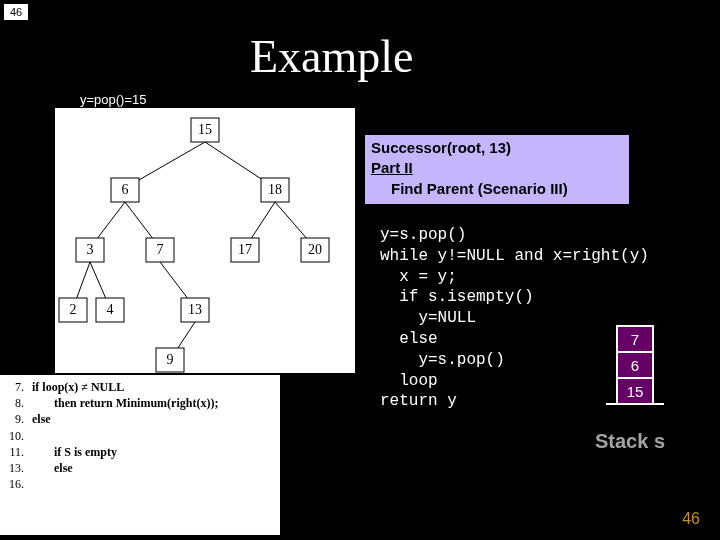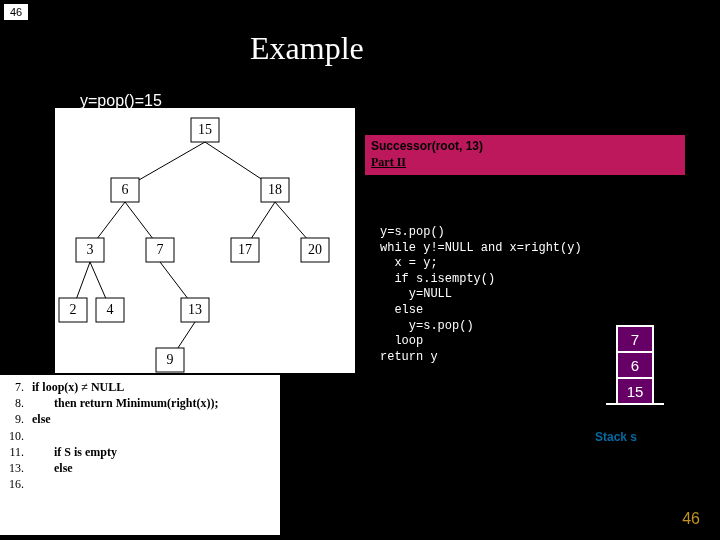--- a/index.html
+++ b/index.html
@@ -17,63 +17,63 @@
     background: #fff;
     color: #000;
     font-size: 11px;
     padding: 2px 6px;
   }
   .title {
     position: absolute;
     top: 30px;
     left: 250px;
     font-family: "Times New Roman", serif;
-    font-size: 32px;
+    font-size: 46px;
     color: #fff;
     font-weight: normal;
   }
   .pop-label {
     position: absolute;
     top: 92px; left: 80px;
     color: #fff;
-    font-size: 16px;
+    font-size: 13px;
   }
   .tree-box {
     position: absolute;
     top: 108px; left: 55px;
     width: 300px; height: 265px;
     background: #fff;
   }
   .tree-box svg { width: 100%; height: 100%; }
   .tree-box text {
     font-family: "Times New Roman", serif;
     font-size: 14px;
     text-anchor: middle;
     dominant-baseline: middle;
     fill: #000;
   }
   .explain {
     position: absolute;
     top: 135px; left: 365px;
     color: #000;
-    background: #be185d;
+    background: #c4b5fd;
     font-family: Arial, sans-serif;
-    font-size: 12px;
+    font-size: 15px;
     font-weight: bold;
     padding: 3px 6px 5px 6px;
     line-height: 1.35;
-    width: 320px;
-  }
-  .explain .underline { text-decoration: underline; font-family: Liberation Serif, serif; }
+    width: 264px;
+  }
+  .explain .underline { text-decoration: underline; }
   .explain .indent { padding-left: 20px; }
   .codeblock {
     position: absolute;
     top: 225px; left: 380px;
     font-family: "Courier New", monospace;
-    font-size: 12px;
+    font-size: 16px;
     color: #fff;
     white-space: pre;
     line-height: 1.3;
   }
   .stack {
     position: absolute;
     top: 325px; left: 616px;
     width: 38px;
   }
   .stack-cell {
@@ -91,22 +91,22 @@
   .stack-cell:last-of-type { border-bottom: 2px solid #fff; }
   .stack-base {
     height: 2px;
     background: #fff;
     width: 58px;
     margin-left: -10px;
   }
   .stack-label {
     position: absolute;
     top: 430px; left: 595px;
-    color: #0369a1;
-    font-size: 12px;
+    color: #a3a3a3;
+    font-size: 20px;
     font-weight: bold;
   }
   .algo-img {
     position: absolute;
     top: 375px; left: 0;
     width: 280px; height: 160px;
     background: #fff;
     color: #000;
     font-family: "Times New Roman", serif;
     font-size: 12px;
@@ -172,20 +172,21 @@
     <text x="18" y="203">2</text>
     <text x="55" y="203">4</text>
     <text x="140" y="203">13</text>
     <text x="115" y="253">9</text>
   </svg>
 </div>
 
 <div class="explain">
   <div>Successor(root, 13)</div>
   <div class="underline">Part II</div>
+  <div class="indent">Find Parent  (Scenario III)</div>
 </div>
 
 <div class="codeblock"><span>y=s.pop()</span>
 <span>while y!=NULL and x=right(y)</span>
 <span>  x = y;</span>
 <span>  if s.isempty()</span>
 <span>    y=NULL</span>
 <span>  else</span>
 <span>    y=s.pop()</span>
 <span>  loop</span>

